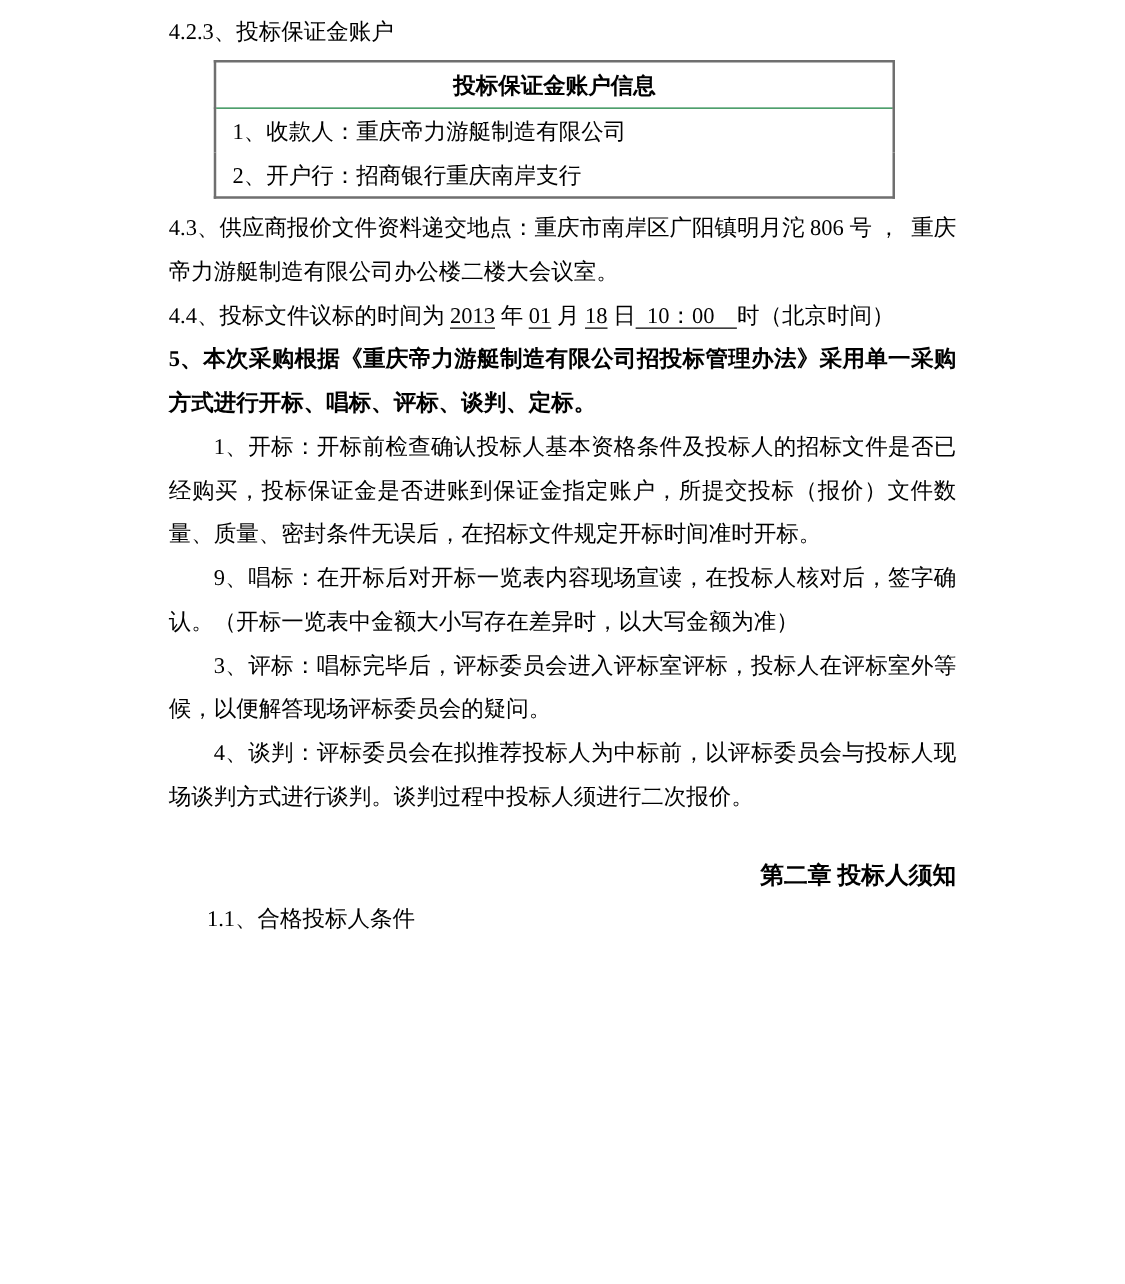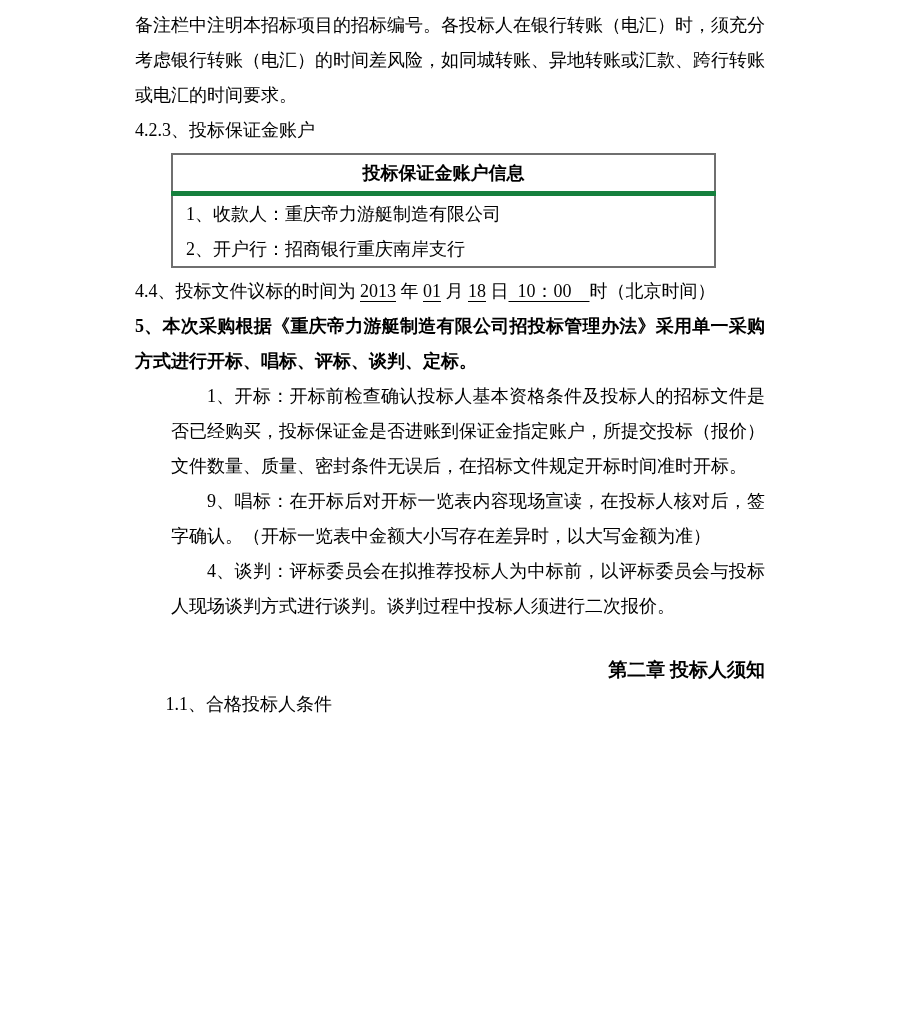--- a/index.html
+++ b/index.html
@@ -19,38 +19,38 @@
   }
   p {
     margin: 0;
     font-size: 18px;
     line-height: 35px;
     text-align: justify;
     letter-spacing: 0;
   }
   .prewrap { white-space: pre-wrap; }
   .bold { font-weight: bold; }
-  .indent { text-indent: 2em; margin-left: 36px; }
+  .indent { text-indent: 2em; }
   .indent-small { text-indent: 1.7em; }
   .u { text-decoration: underline; text-underline-offset: 4px; }
 
   table.deposit-table {
     border-collapse: collapse;
     table-layout: fixed;
     width: 545px;
     margin: 5px 0 6px 36px;
     border: 2px solid #6f6f6f;
   }
   table.deposit-table th {
     height: 36px;
     font-size: 18px;
     font-weight: bold;
     text-align: center;
     vertical-align: middle;
-    border-bottom: 5px solid #15803d;
+    border-bottom: 1px solid #15803d;
     padding: 0;
   }
   table.deposit-table td {
     height: 35px;
     font-size: 18px;
     text-align: left;
     vertical-align: middle;
     padding: 0 16px 0 13px;
   }
   .chapter {
@@ -59,49 +59,50 @@
     font-weight: bold;
     line-height: 35px;
     text-align: right;
   }
 </style>
 </head>
 <body>
 
 <div class="page">
 
-  <p class="body-text">备注栏中注明本招标项目的招标编号。各投标人在银行转账（电汇）时，须充分考虑银行转账（电汇）的时间差风险，如同城转账、异地转账或汇款、跨行转账或电汇的时间要求。</p>
 
   <p class="body-text">4.2.3、投标保证金账户</p>
 
   <table class="deposit-table">
     <thead>
       <tr>
         <th>投标保证金账户信息</th>
       </tr>
     </thead>
     <tbody>
       <tr>
         <td>1、收款人：重庆帝力游艇制造有限公司</td>
       </tr>
       <tr>
         <td>2、开户行：招商银行重庆南岸支行</td>
       </tr>
     </tbody>
   </table>
 
+  <p class="body-text prewrap">4.3、供应商报价文件资料递交地点：重庆市南岸区广阳镇明月沱 806 号 ，  重庆帝力游艇制造有限公司办公楼二楼大会议室。</p>
 
   <p class="body-text prewrap"><span>4.4、投标文件议标的时间为 </span><span class="u">2013</span><span> 年 </span><span class="u">01</span><span> 月 </span><span class="u">18</span><span> 日</span><span class="u">  10：00    </span><span>时（北京时间）</span></p>
 
   <p class="body-text bold">5、本次采购根据《重庆帝力游艇制造有限公司招投标管理办法》采用单一采购方式进行开标、唱标、评标、谈判、定标。</p>
 
   <p class="body-text indent">1、开标：开标前检查确认投标人基本资格条件及投标人的招标文件是否已经购买，投标保证金是否进账到保证金指定账户，所提交投标（报价）文件数量、质量、密封条件无误后，在招标文件规定开标时间准时开标。</p>
 
   <p class="body-text indent">9、唱标：在开标后对开标一览表内容现场宣读，在投标人核对后，签字确认。（开标一览表中金额大小写存在差异时，以大写金额为准）</p>
 
+  <p class="body-text indent">3、评标：唱标完毕后，评标委员会进入评标室评标，投标人在评标室外等候，以便解答现场评标委员会的疑问。</p>
 
   <p class="body-text indent">4、谈判：评标委员会在拟推荐投标人为中标前，以评标委员会与投标人现场谈判方式进行谈判。谈判过程中投标人须进行二次报价。</p>
 
 
   <h2 class="chapter">第二章 投标人须知</h2>
 
 
   <p class="body-text indent-small">1.1、合格投标人条件</p>
 
 </div>

